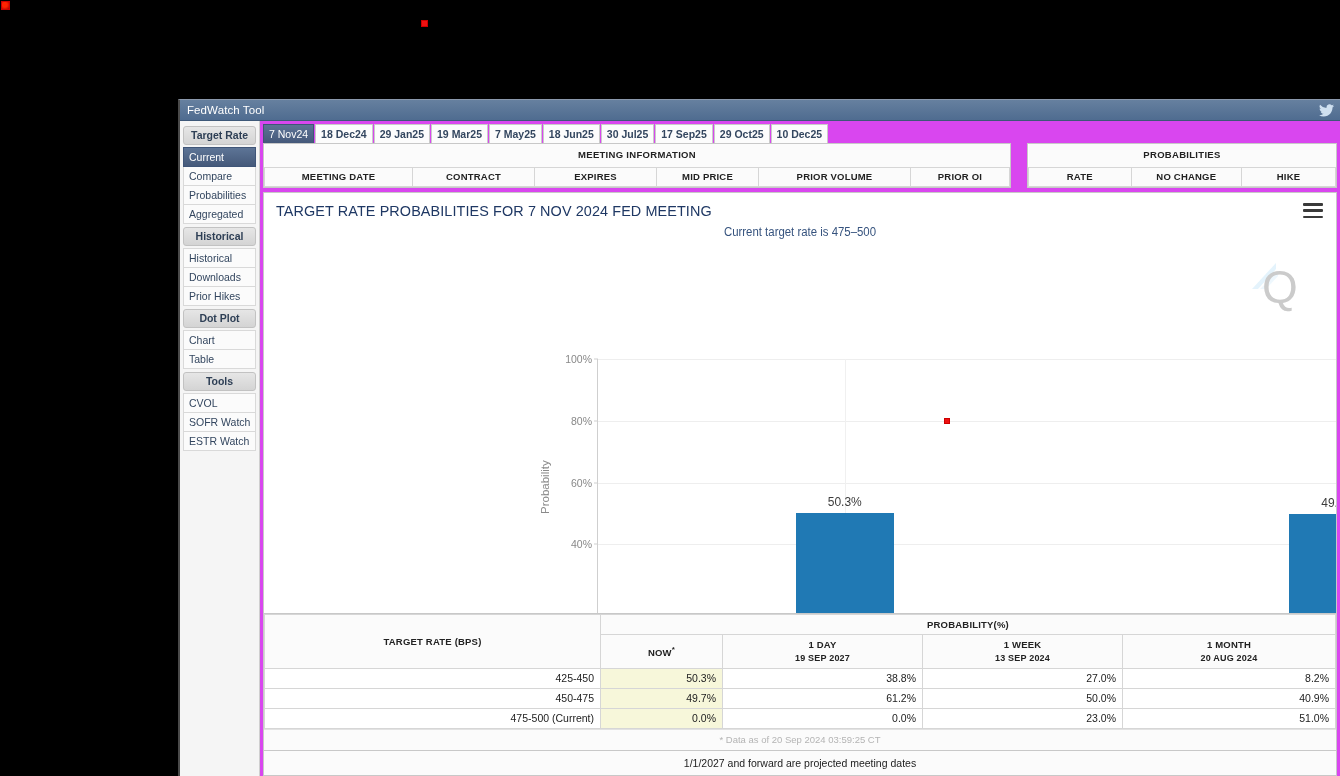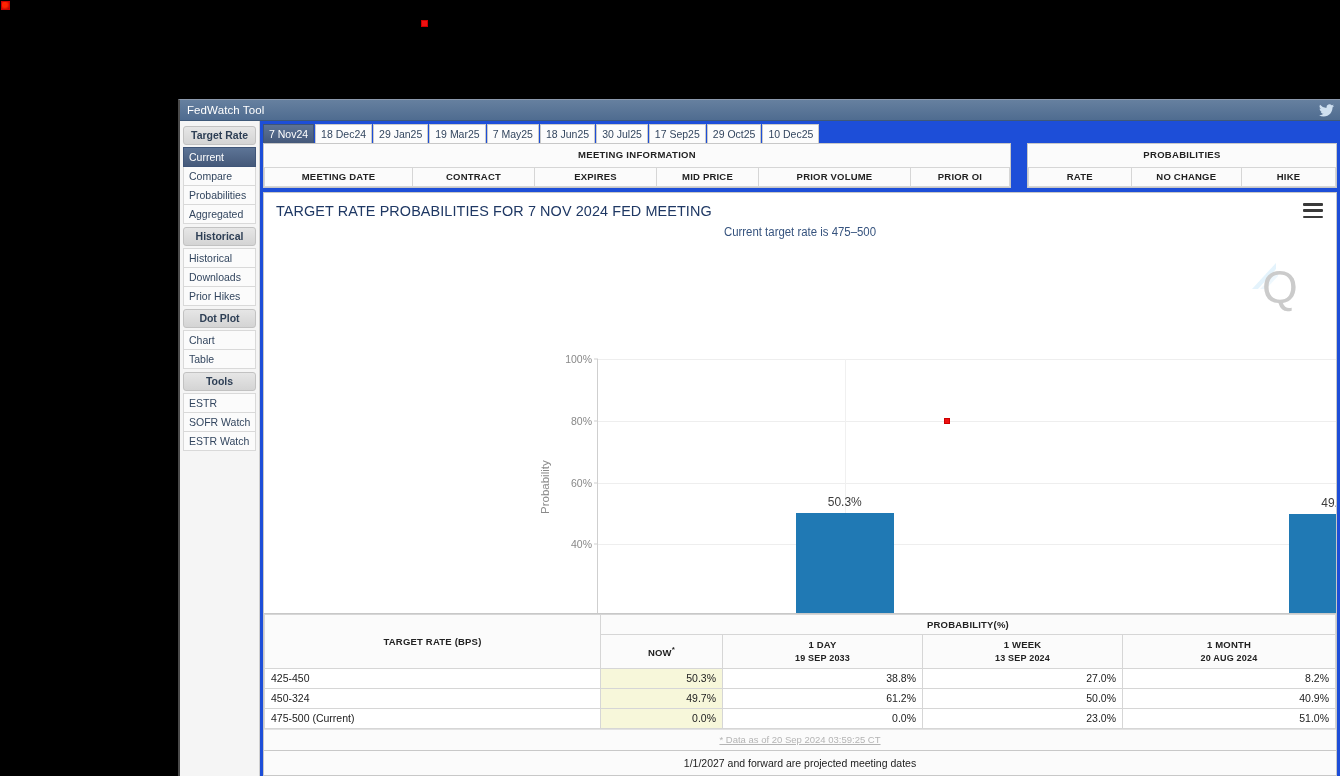--- a/index.html
+++ b/index.html
@@ -100,41 +100,42 @@
     border-color: #3f5578;
   }
 
   
   #main {
     flex: 1 1 auto;
     min-width: 0;
     padding: 2px 3px 0 3px;
     display: flex;
     flex-direction: column;
-    background: #1d4ed8;
+    background: #d946ef;
   }
 
   
   #tab-bar {
     display: flex;
     align-items: flex-end;
     height: 20px;
     flex: 0 0 auto;
     padding-left: 0px;
   }
   .tab {
     font-size: 10.5px;
     color: #33465f;
     padding: 3px 5px 3px 5px;
     border: 1px solid #cacaca;
     background: #fcfcfc;
     margin-right: 1px;
     line-height: 12px;
     border-bottom: none;
     height: 19px;
+    font-weight: bold;
   }
   .tab.active {
     background: #51688a;
     background: linear-gradient(#5d7496, #45597a);
     color: #ffffff;
     border-color: #3f5578;
     font-weight: normal;
   }
 
   
@@ -304,32 +305,31 @@
   }
   table.prob th {
     background: #fbfbfb;
     font-size: 9.5px;
     font-weight: bold;
     color: #222;
     letter-spacing: .2px;
   }
   table.prob th.tall { height: 44px; }
   table.prob th .sub { display: block; font-size: 9px; font-weight: bold; margin-top: 1px; }
-  table.prob td.rate { text-align: left; color: #222; }
+  table.prob td.rate { text-align: right; color: #222; }
   table.prob td.num { text-align: right; color: #222; }
   table.prob td.now { background: #f7f7da; }
   .sup-star { font-size: 8px; vertical-align: super; }
   #data-asof {
     text-align: center;
     font-size: 9.5px;
     color: #b4b4b4;
     padding: 4px 0 5px 0;
     background: #fbfbfb;
     border-top: 1px solid #e2e2e2;
-    text-decoration: underline;
   }
   #projected-note {
     flex: 0 0 auto;
     text-align: center;
     font-size: 10.5px;
     color: #222;
     padding: 6px 0 6px 0;
     background: #f4f4f4;
     border: 1px solid #c8c8c8;
     border-top: none;
@@ -366,21 +366,21 @@
       <div class="side-group-header">Historical</div>
       <div class="side-item first">Historical</div>
       <div class="side-item">Downloads</div>
       <div class="side-item">Prior Hikes</div>
 
       <div class="side-group-header">Dot Plot</div>
       <div class="side-item first">Chart</div>
       <div class="side-item">Table</div>
 
       <div class="side-group-header">Tools</div>
-      <div class="side-item first">ESTR</div>
+      <div class="side-item first">CVOL</div>
       <div class="side-item">SOFR Watch</div>
       <div class="side-item">ESTR Watch</div>
     </div>
 
     <div id="main">
 
       <div id="tab-bar">
         <div class="tab active">7 Nov24</div>
         <div class="tab">18 Dec24</div>
         <div class="tab">29 Jan25</div>
@@ -481,33 +481,33 @@
 
       <div id="bottom-card">
         <table class="prob">
           <tbody>
               <tr>
             <th rowspan="2" class="tall" style="width:336px">TARGET RATE (BPS)</th>
             <th colspan="4" style="height:19px">PROBABILITY(%)</th>
           </tr>
           <tr>
             <th style="width:122px"><span>NOW</span><span class="sup-star">*</span></th>
-            <th style="width:200px"><span>1 DAY</span><span class="sub">19 SEP 2033</span></th>
+            <th style="width:200px"><span>1 DAY</span><span class="sub">19 SEP 2027</span></th>
             <th style="width:200px"><span>1 WEEK</span><span class="sub">13 SEP 2024</span></th>
             <th><span>1 MONTH</span><span class="sub">20 AUG 2024</span></th>
           </tr>
           <tr>
             <td class="rate">425-450</td>
             <td class="num now">50.3%</td>
             <td class="num">38.8%</td>
             <td class="num">27.0%</td>
             <td class="num">8.2%</td>
           </tr>
           <tr>
-            <td class="rate">450-324</td>
+            <td class="rate">450-475</td>
             <td class="num now">49.7%</td>
             <td class="num">61.2%</td>
             <td class="num">50.0%</td>
             <td class="num">40.9%</td>
           </tr>
           <tr>
             <td class="rate">475-500 (Current)</td>
             <td class="num now">0.0%</td>
             <td class="num">0.0%</td>
             <td class="num">23.0%</td>

